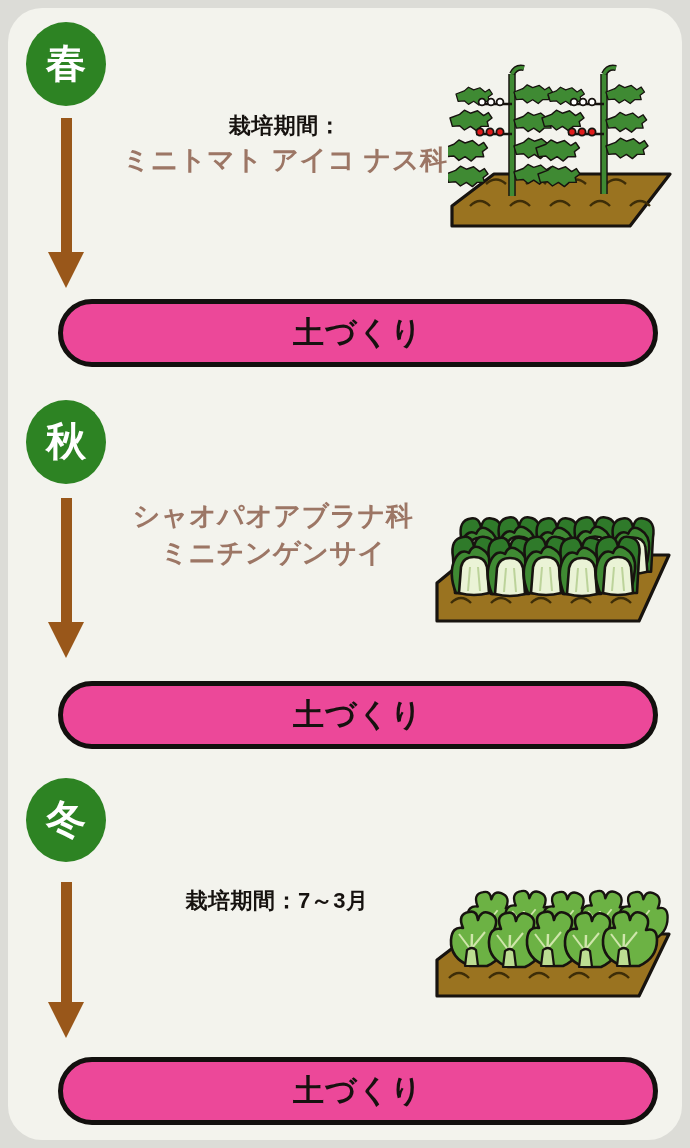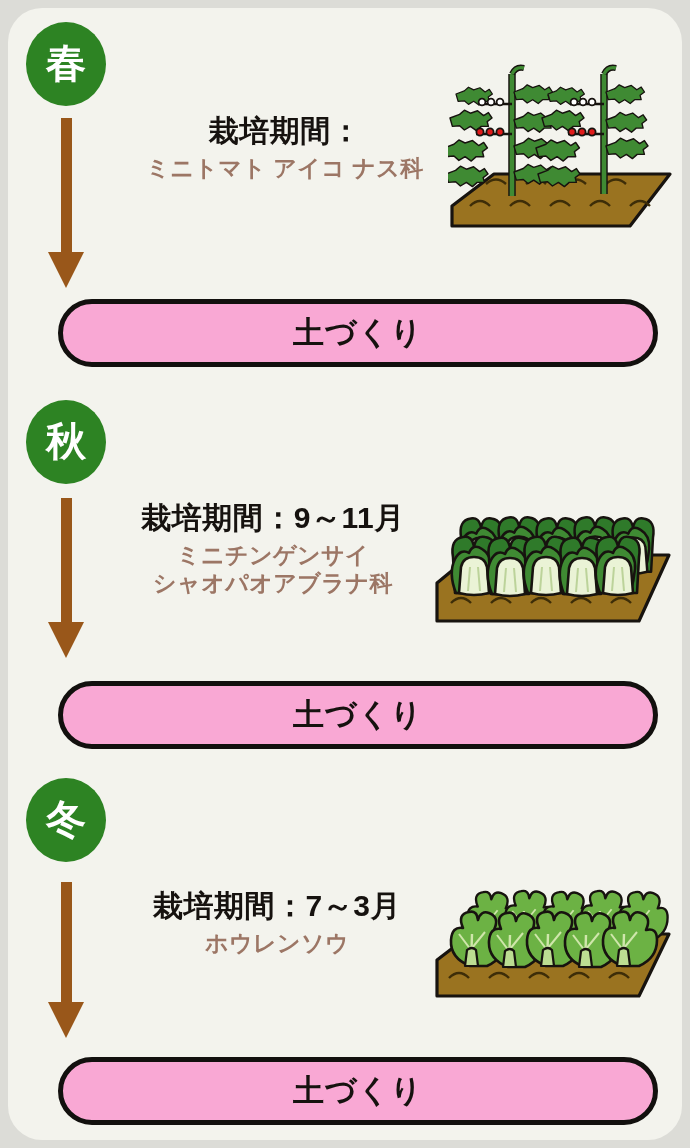--- a/index.html
+++ b/index.html
@@ -75,42 +75,42 @@
   }
 
   
   .text-col {
     position: absolute;
     text-align: center;
   }
   .period-line {
     color: #16120f;
     font-weight: 700;
-    font-size: 30px;
+    font-size: 22px;
     line-height: 1.22;
     white-space: nowrap;
     letter-spacing: 0.5px;
   }
   .crop-line {
     color: #9c7665;
     font-weight: 700;
-    font-size: 23px;
+    font-size: 27px;
     line-height: 1.22;
     white-space: nowrap;
     letter-spacing: 0.5px;
   }
 
   
   .pill {
     position: absolute;
     left: 50px;
     width: 600px;
     height: 68px;
     box-sizing: border-box;
-    background: #f9a8d4;
+    background: #ec4899;
     border: 5px solid #12100e;
     border-radius: 40px;
     display: flex;
     align-items: center;
     justify-content: center;
   }
   .pill-label {
     color: #16120f;
     font-size: 31px;
     font-weight: 700;
@@ -256,23 +256,22 @@
     <div class="season-badge" style="left:18px; top:12px;">
       <span class="badge-char">秋</span>
     </div>
 
     <div class="arrow-wrap" style="left:40px; top:110px; width:37px; height:160px;">
       <div class="arrow-shaft" style="height:126px;"></div>
       <div class="arrow-head" style="top:124px;"></div>
     </div>
 
     <div class="text-col" style="left:100px; top:112px; width:330px;">
-      <div class="period-line">栽培期間：9～11月</div>
+      <div class="crop-line">シャオパオアブラナ科</div>
       <div class="crop-line" style="margin-top:4px;">ミニチンゲンサイ</div>
-      <div class="crop-line">シャオパオアブラナ科</div>
     </div>
 
     <div class="illus" style="left:425px; top:125px;">
       <svg width="240" height="115" viewBox="0 0 240 115">
         <defs>
           <g id="bokchoy">
 
             <path d="M0,66 L-2,30 q-3,-18 10,-20 q9,-2 11,10 q2,-12 11,-10 q13,2 10,20 L38,66 Z" fill="#2f7a2a" stroke="#17130f" stroke-width="2.6" stroke-linejoin="round"></path>
             <path d="M1,66 q-8,-20 -1,-34 q6,-11 14,-6 q4,-10 13,-4 q10,6 9,20 q-1,12 -5,24 Z" fill="#3f8a33" stroke="#17130f" stroke-width="2.6" stroke-linejoin="round"></path>
 
@@ -338,21 +337,20 @@
       <span class="badge-char">冬</span>
     </div>
 
     <div class="arrow-wrap" style="left:40px; top:122px; width:37px; height:160px;">
       <div class="arrow-shaft" style="height:122px;"></div>
       <div class="arrow-head" style="top:120px;"></div>
     </div>
 
     <div class="text-col" style="left:104px; top:128px; width:330px;">
       <div class="period-line">栽培期間：7～3月</div>
-      <div class="crop-line" style="margin-top:4px;">ホウレンソウ</div>
     </div>
 
     <div class="illus" style="left:425px; top:128px;">
       <svg width="240" height="115" viewBox="0 0 240 115">
         <defs>
           <g id="spinach">
             <path d="M19,72 q-20,-8 -19,-26 q1,-14 12,-12 q-6,-14 6,-16 q8,-2 9,8
                      q3,-10 11,-7 q11,4 5,17 q11,-3 11,10 q0,18 -18,26 Z" fill="#6cb244" stroke="#17130f" stroke-width="2.6" stroke-linejoin="round"></path>
             <path d="M20,72 L21,40" stroke="#cfe6ab" stroke-width="2.4" fill="none"></path>
             <path d="M20,56 L8,40" stroke="#cfe6ab" stroke-width="2" fill="none"></path>

